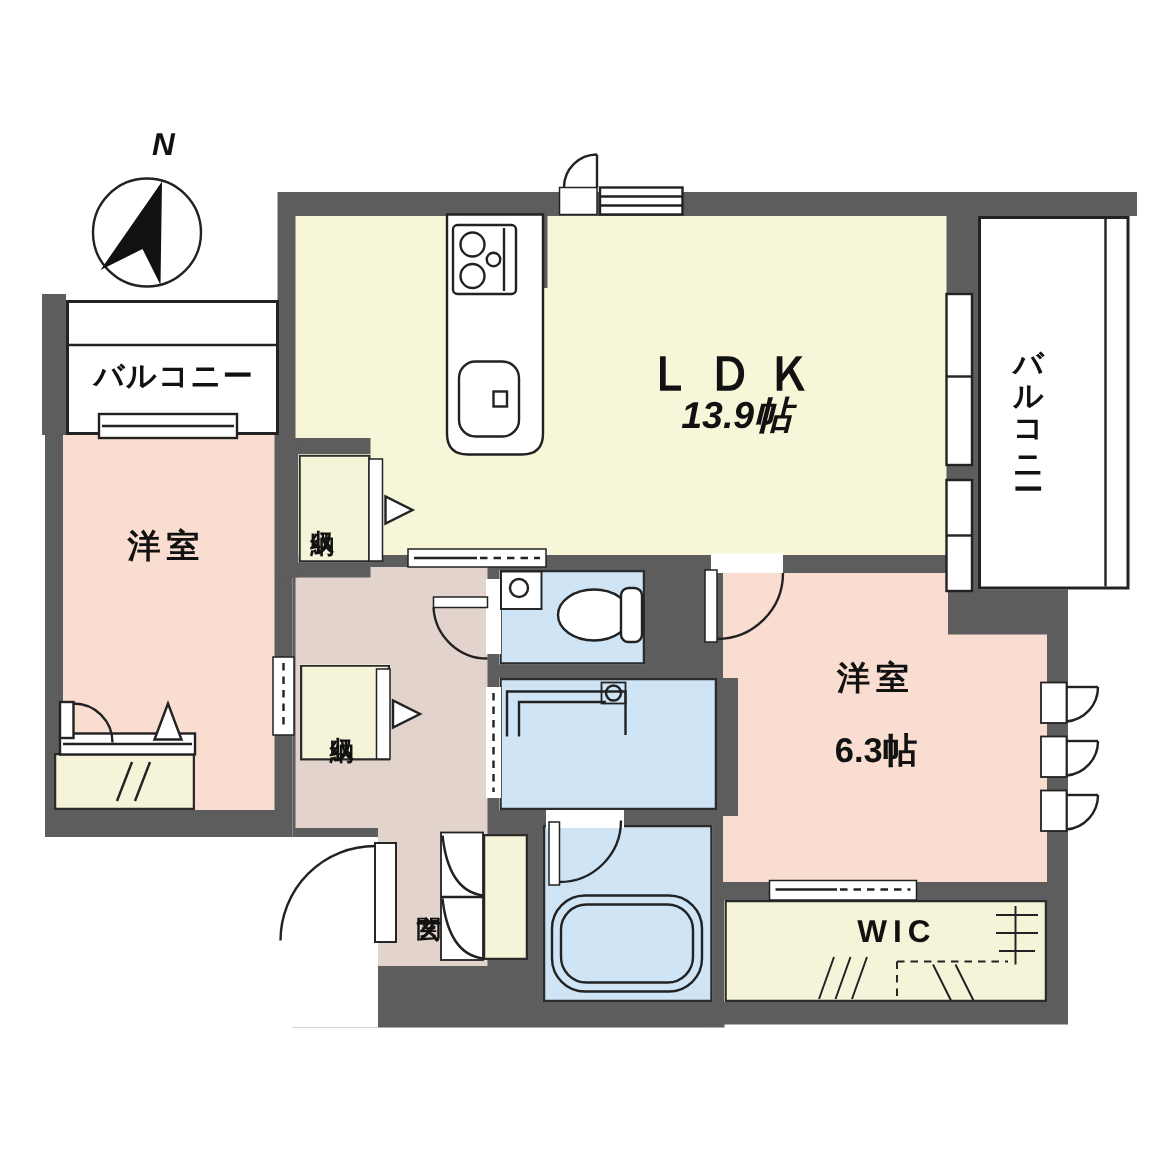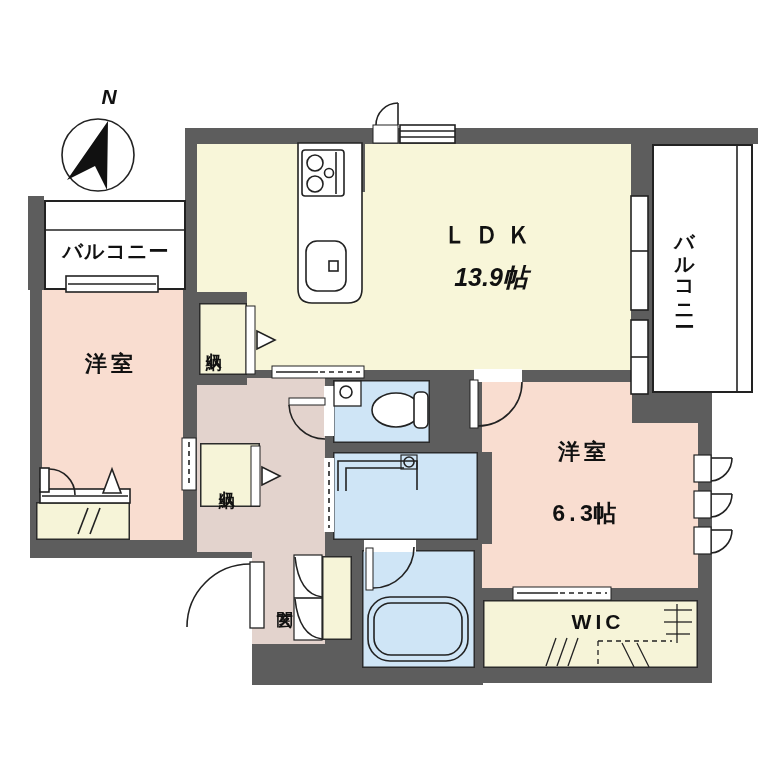--- a/index.html
+++ b/index.html
@@ -12,21 +12,21 @@
   .f-hall{background:#e3d3cd;}
   .f-wet{background:#cfe5f6;}
   .f-clo{background:#f6f4d8;}
   .f-white{background:#ffffff;}
   .outlined{box-shadow:inset 0 0 0 1.5px #2b2b2b;}
   .balcony{background:#fff;border:2px solid #222;box-sizing:border-box;}
   .label{position:absolute;color:#111;text-align:center;line-height:1.05;}
   .vert{writing-mode:vertical-rl;text-orientation:upright;letter-spacing:2px;}
   .room-name{font-size:22px;font-weight:700;letter-spacing:4px;}
   .room-size{font-size:23px;font-weight:700;}
-  .ldk-name{font-size:24px;font-weight:700;letter-spacing:8px;}
+  .ldk-name{font-size:32px;font-weight:700;letter-spacing:8px;margin-top:11px;}
   .ldk-size{font-size:25px;font-weight:700;font-style:italic;}
   .small-label{font-size:16px;font-weight:700;}
   .balc-label{font-size:20px;font-weight:600;letter-spacing:1px;}
   .wic-label{font-size:21px;font-weight:700;letter-spacing:4px;}
   .n-label{font-size:21px;font-weight:700;font-style:italic;}
   svg{position:absolute;left:0;top:0;}
 </style>
 </head>
 <body>
 
@@ -247,21 +247,21 @@
 
   <div class="label balc-label" style="left:48px;top:241px;width:136px;">バルコニー</div>
   <div class="label balc-label vert" style="left:674px;top:198px;height:140px;">バルコニー</div>
 
   <div class="label ldk-name" style="left:411px;top:222px;width:160px;">ＬＤＫ</div>
   <div class="label ldk-size" style="left:411px;top:264px;width:160px;">13.9帖</div>
 
   <div class="label room-name" style="left:55px;top:352px;width:112px;">洋室</div>
 
   <div class="label room-name" style="left:528px;top:440px;width:112px;">洋室</div>
-  <div class="label room-size" style="left:528px;top:503px;width:112px;font-family:Liberation Mono, monospace;">6.3帖</div>
+  <div class="label room-size" style="left:528px;top:488px;width:112px;">6.3帖</div>
 
   <div class="label small-label vert" style="left:205px;top:312px;height:60px;">収納</div>
   <div class="label small-label vert" style="left:218px;top:450px;height:60px;">収納</div>
   <div class="label small-label vert" style="left:276px;top:568px;height:62px;">玄関</div>
 
   <div class="label wic-label" style="left:548px;top:611px;width:100px;">WIC</div>
 
 </div>
 
 </body></html>

